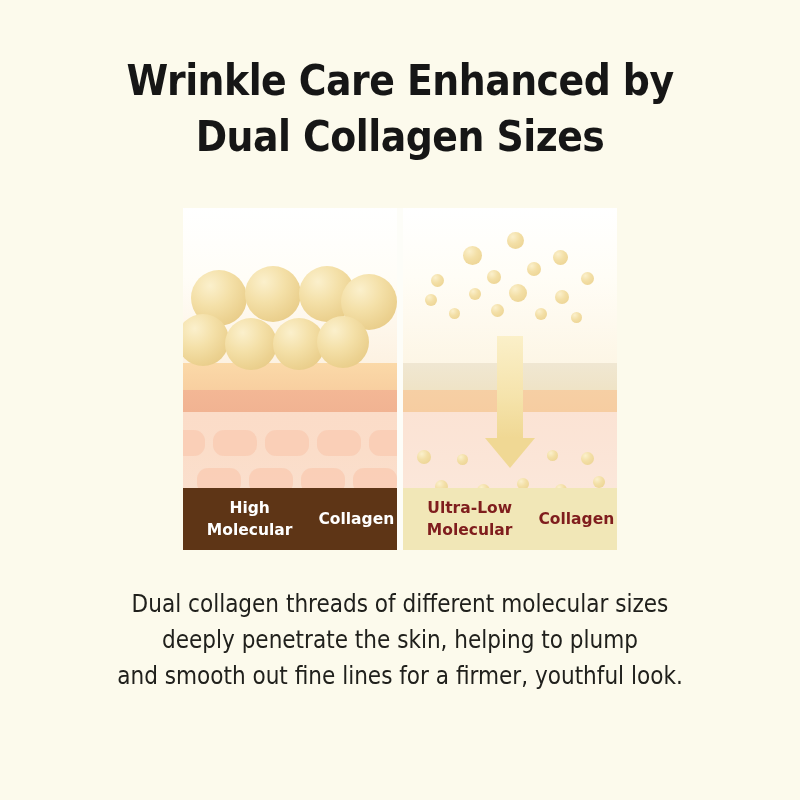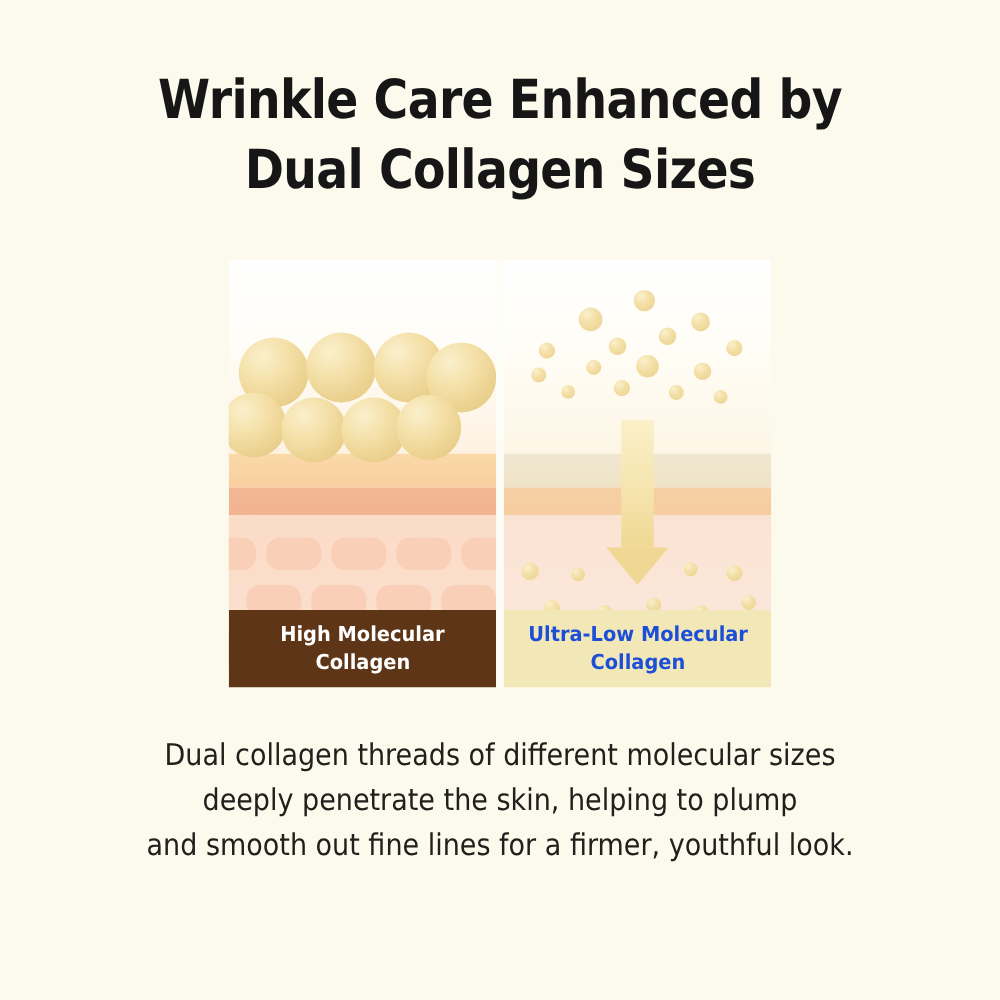--- a/index.html
+++ b/index.html
@@ -145,37 +145,37 @@
     background: #fdfdf8;
   }
 
   
   .label-bar {
     position: absolute;
     left: 0; right: 0;
     bottom: 0;
     height: 62px;
     display: flex;
-    flex-direction: column;
+    flex-direction: row;
     align-items: center;
     justify-content: center;
     font-family: "DejaVu Sans", sans-serif;
     font-weight: bold;
     font-size: 16.5px;
     line-height: 22px;
     text-align: center;
     transform-origin: center;
   }
   .label-left {
     background: #5e3516;
     color: #ffffff;
   }
   .label-right {
     background: #f1e7b7;
-    color: #1d4ed8;
+    color: #7f1d1d;
   }
   .label-bar span { display: block; transform: scaleX(0.94); }
 
   
   .body-copy {
     position: absolute;
     left: 0;
     top: 586px;
     width: 800px;
     text-align: center;

